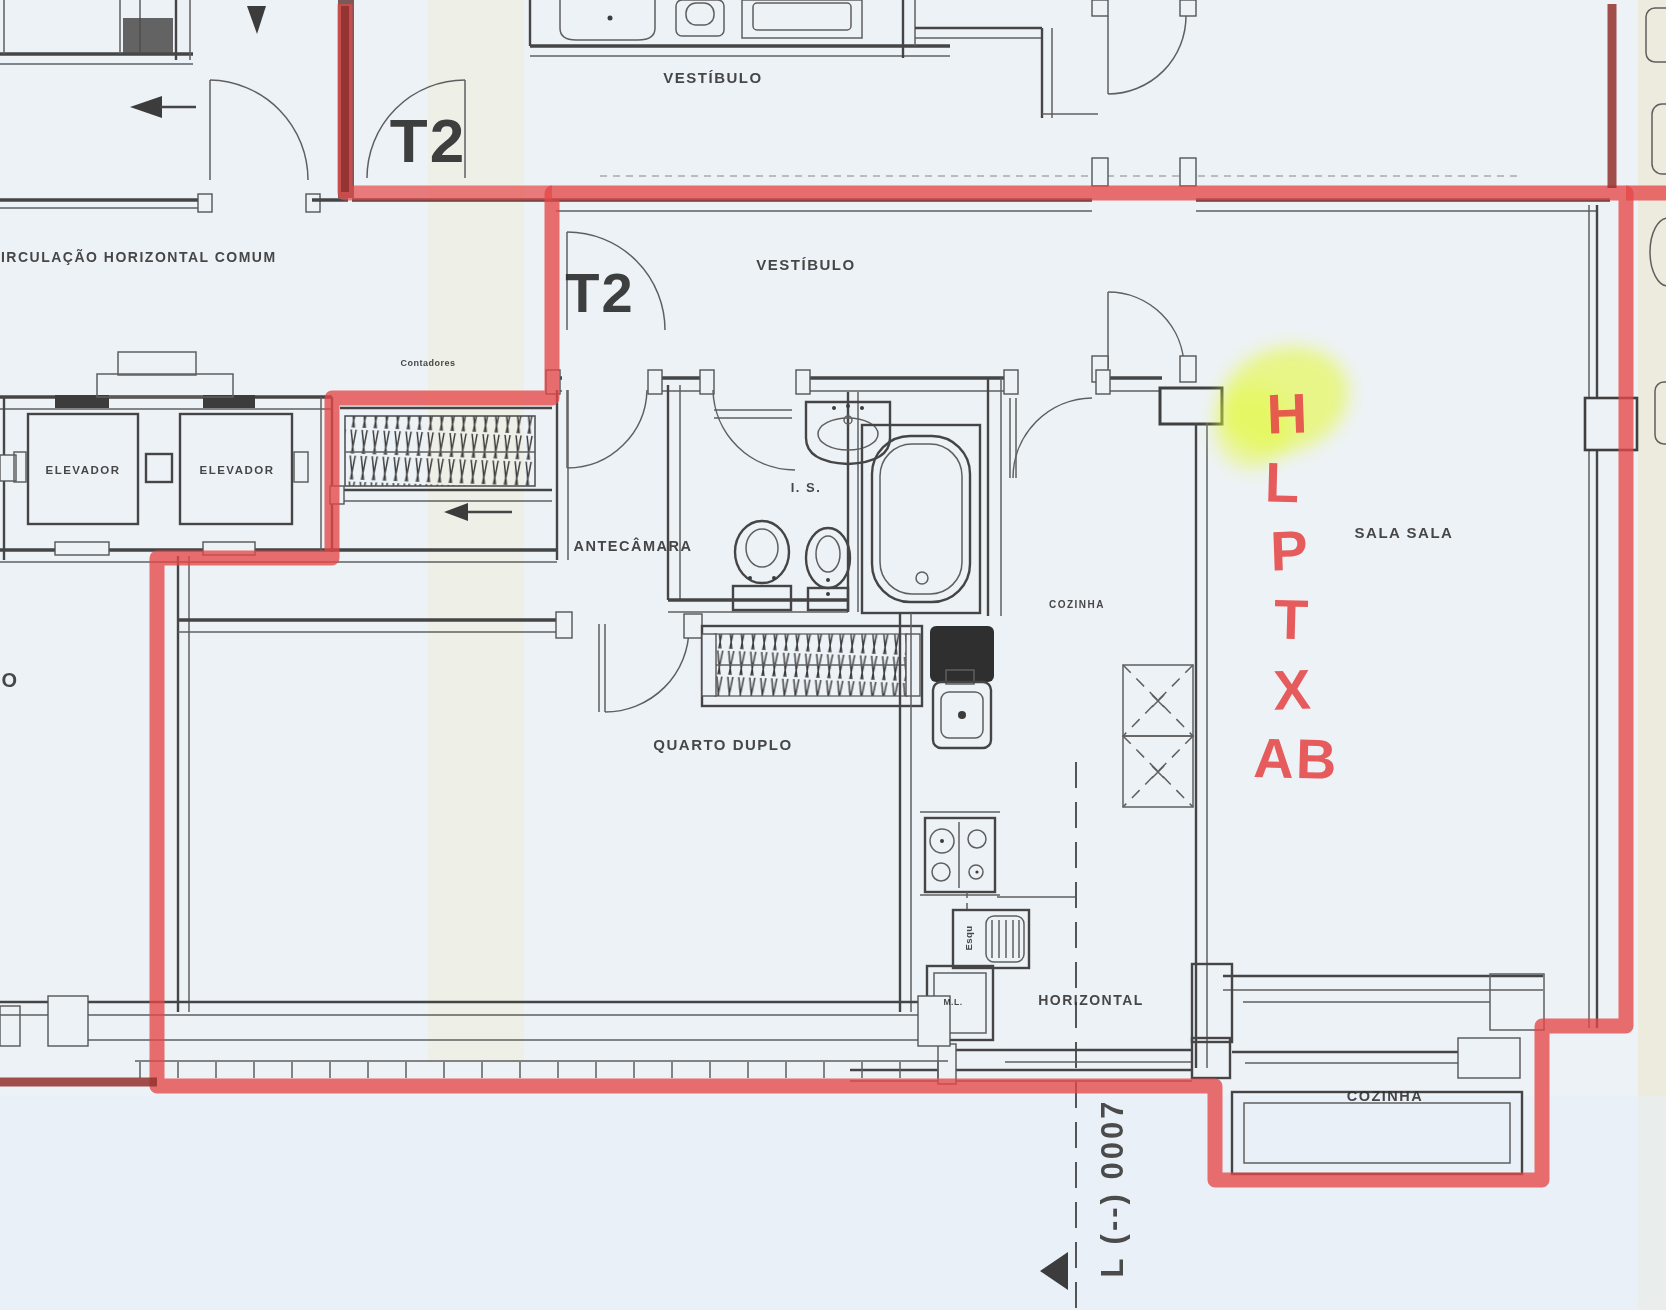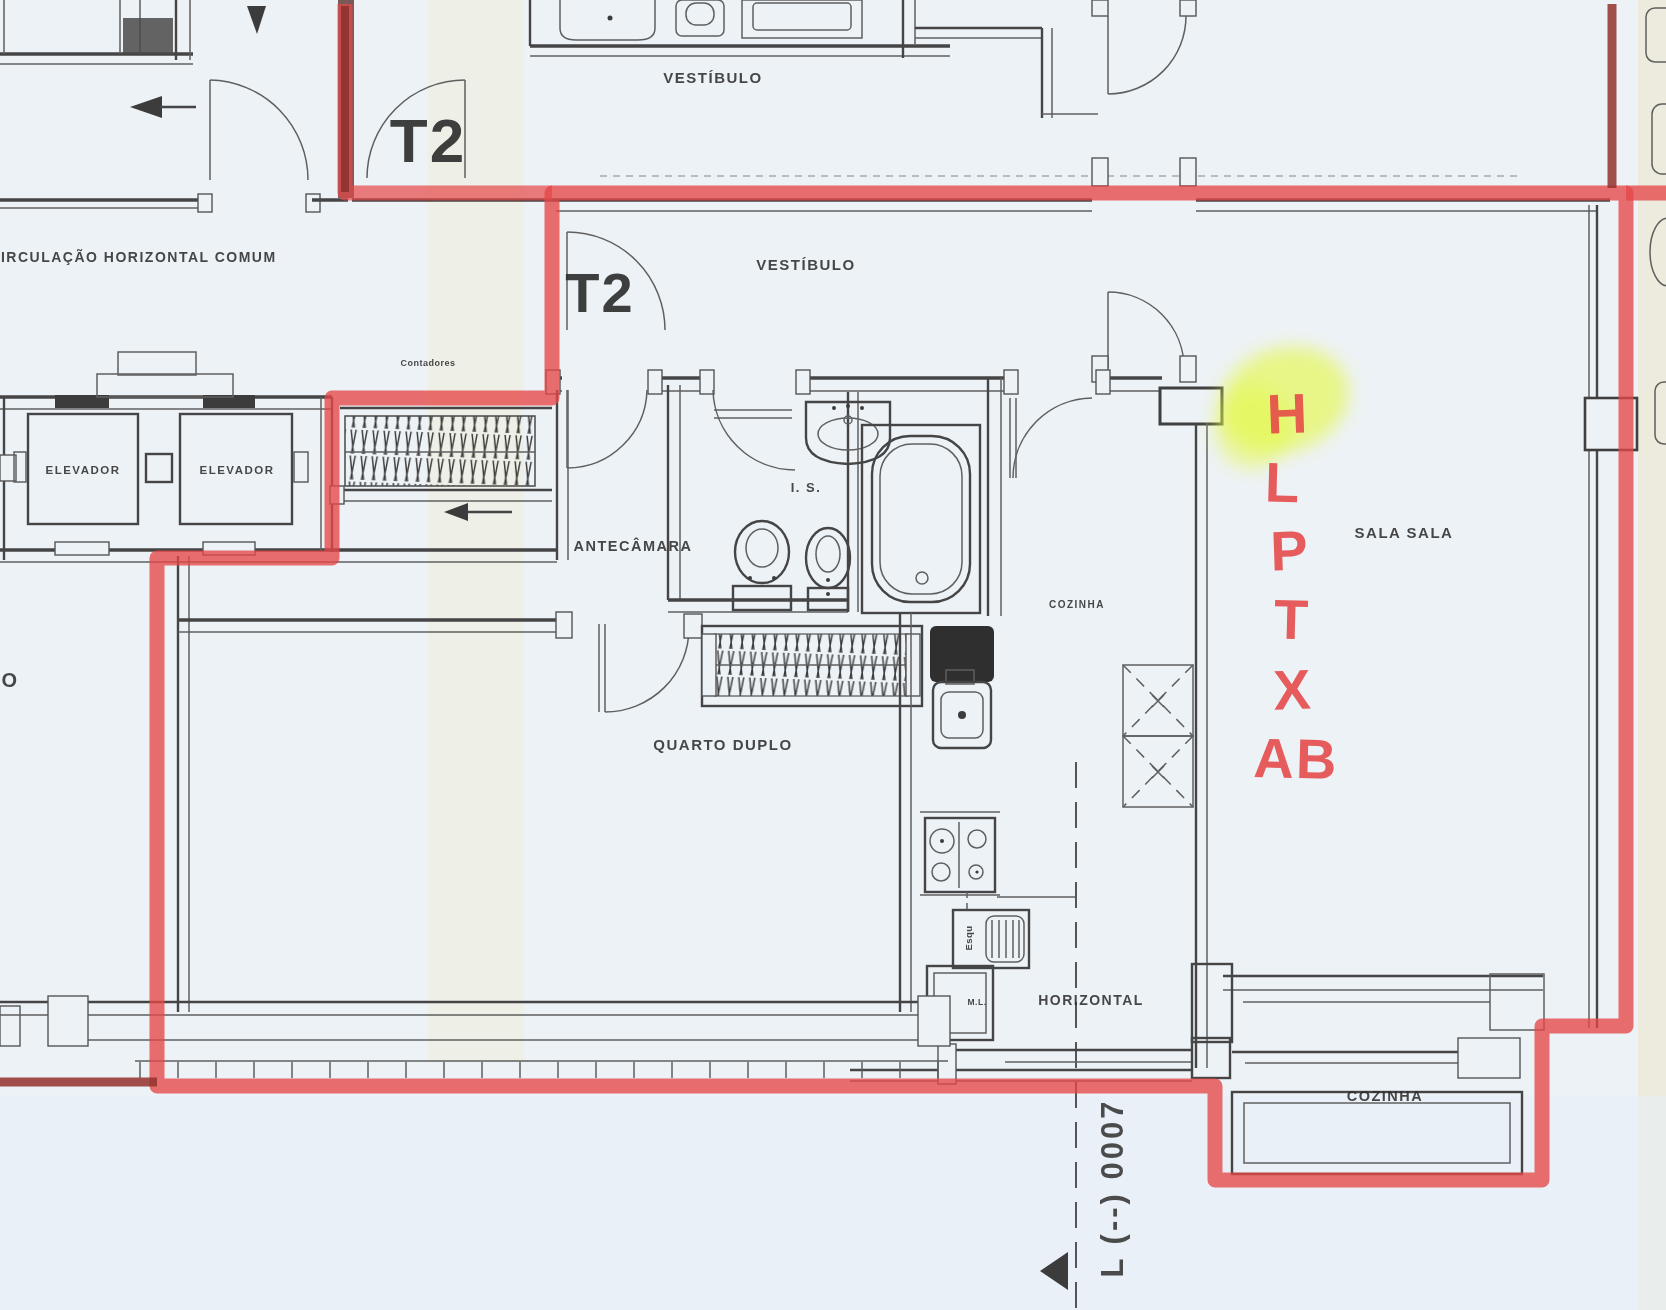--- a/index.html
+++ b/index.html
@@ -361,21 +361,21 @@
   <div class="lbl" style="left:1077px; top:604px; font-size:10px;">COZINHA</div>
 
   <div class="lbl" style="left:1404px; top:532px; font-size:15px;">SALA SALA</div>
 
   <div class="lbl" style="left:723px; top:744px; font-size:15px;">QUARTO DUPLO</div>
 
   <div class="lbl" style="left:1091px; top:1000px; font-size:14px;">HORIZONTAL</div>
 
   <div class="lbl" style="left:1385px; top:1096px; font-size:14.5px;">COZINHA</div>
 
-  <div class="lbl small" style="left:953px; top:1002px; font-size:8.5px;margin-left:24px;">M.L.</div>
+  <div class="lbl small" style="left:953px; top:1002px; font-size:8.5px;">M.L.</div>
 
   <div class="lbl small rot-label" style="left:968px; top:938px; font-size:9.5px;">Esqu</div>
 
   <div class="lbl" style="left:10px; top:680px; font-size:20px;">O</div>
 
   <div>
     <span class="red-letter" style="left:1288px; top:414px;">H</span>
     <span class="red-letter" style="left:1283px; top:483px;">L</span>
     <span class="red-letter" style="left:1290px; top:551px;">P</span>
     <span class="red-letter" style="left:1292px; top:620px;">T</span>

